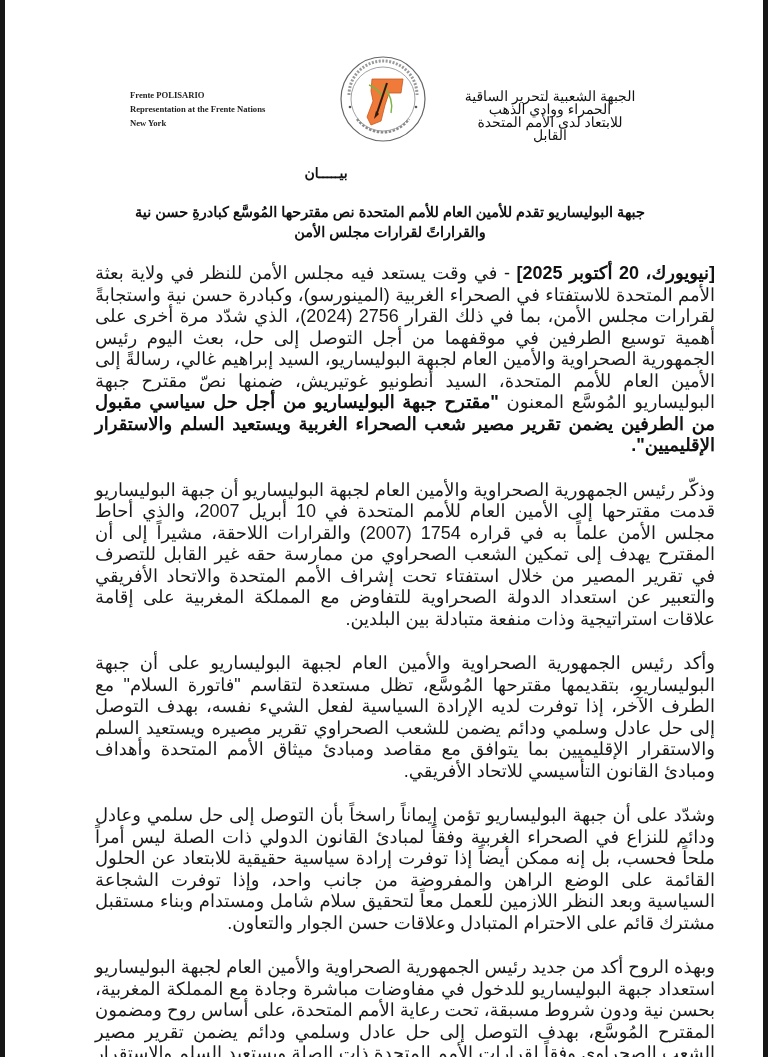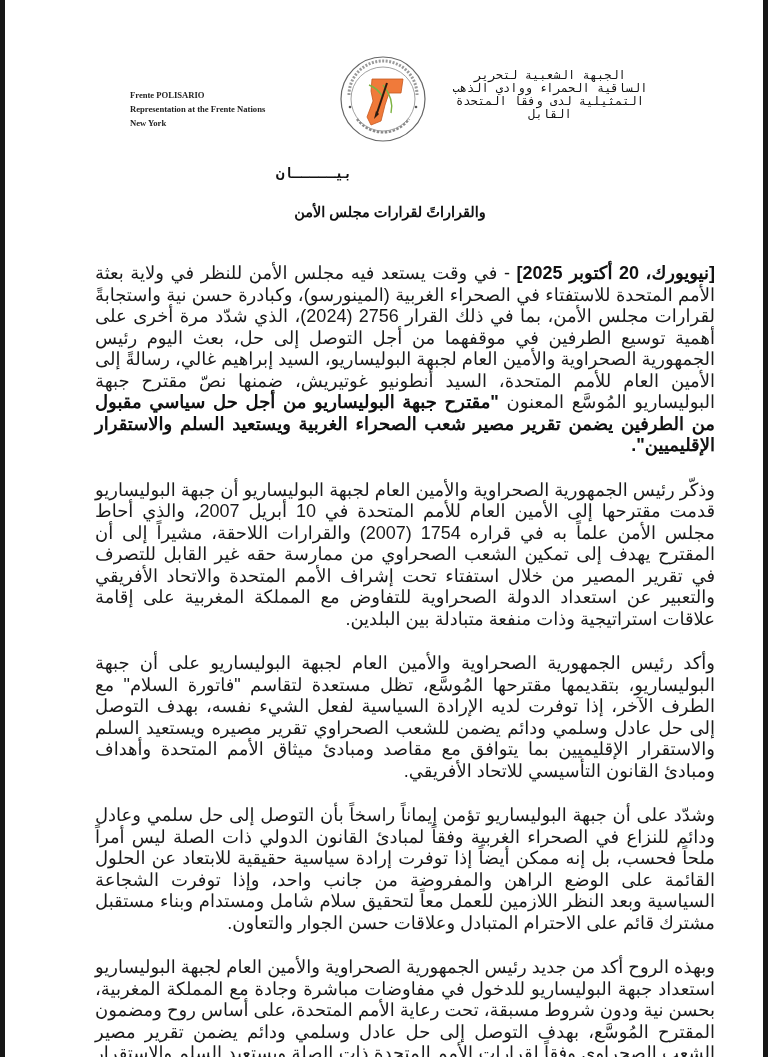--- a/index.html
+++ b/index.html
@@ -35,47 +35,48 @@
       text-align: left;
       font-family: "Liberation Serif", serif;
       font-weight: bold;
       font-size: 8.6px;
       line-height: 14px;
       color: #222;
     }
     .lh-right {
       position: absolute;
       left: 445px;
-      top: 70px;
+      top: 90px;
       width: 200px;
       text-align: center;
       direction: rtl;
-      font-family: Liberation Mono, monospace;
-      font-size: 12px;
+      font-family: Liberation Sans, sans-serif;
+      font-size: 14px;
       line-height: 13px;
       color: #111;
     }
     .logo {
       position: absolute;
       left: 334px;
       top: 55px;
       width: 88px;
       height: 88px;
     }
     .statement-word {
       position: absolute;
       left: 0;
       top: 165px;
       width: 618px;
       text-align: center;
       direction: rtl;
-      font-family: Liberation Mono, monospace;
+      font-family: Liberation Serif, serif;
       font-weight: bold;
       font-size: 14px;
       color: #111;
+      padding-left: 12px;
     }
     .headline {
       position: absolute;
       left: 90px;
       top: 202px;
       width: 590px;
       text-align: center;
       direction: rtl;
       font-family: "Liberation Sans", sans-serif;
       font-weight: bold;
@@ -124,28 +125,29 @@
       <circle cx="77" cy="52" r="1.3" fill="#555"></circle>
       <path d="M33 24 L64 24 L62 38 L50 38 L46 50 L42 66 L32 70 L28 62 L34 46 L32 36 Z" fill="#f07a3a" stroke="#c4581f" stroke-width="0.8"></path>
       <path d="M30 30 C36 32 40 36 44 42" fill="none" stroke="#7cb342" stroke-width="1.6"></path>
       <path d="M44 30 C52 40 54 50 52 58" fill="none" stroke="#7cb342" stroke-width="1.4"></path>
       <path d="M48 28 L38 58" stroke="#2b1a10" stroke-width="2"></path>
       <path d="M37 56 L35 64 L40 59 Z" fill="#2b1a10"></path>
     </svg>
 
     <div class="lh-right">
       <div>الجبهة الشعبية لتحرير الساقية الحمراء ووادي الذهب</div>
-      <div>التمثيلية لدى وفقا المتحدة</div>
+      <div>للابتعاد لدى الأمم المتحدة</div>
       <div>القابل</div>
     </div>
   </div>
 
   <div class="statement-word">بيـــــان</div>
 
   <div class="headline">
+    <div>جبهة البوليساريو تقدم للأمين العام للأمم المتحدة نص مقترحها المُوسَّع كبادرةِ حسن نية</div>
     <div>والقراراتً لقرارات مجلس الأمن</div>
   </div>
 
   <div class="body">
     <p>
       <b>[نيويورك، 20 أكتوبر 2025]</b><span> - في وقت يستعد فيه مجلس الأمن للنظر في ولاية بعثة الأمم المتحدة للاستفتاء في الصحراء الغربية (المينورسو)، وكبادرة حسن نية واستجابةً لقرارات مجلس الأمن، بما في ذلك القرار 2756 (2024)، الذي شدّد مرة أخرى على أهمية توسيع الطرفين في موقفهما من أجل التوصل إلى حل، بعث اليوم رئيس الجمهورية الصحراوية والأمين العام لجبهة البوليساريو، السيد إبراهيم غالي، رسالةً إلى الأمين العام للأمم المتحدة، السيد أنطونيو غوتيريش، ضمنها نصّ مقترح جبهة البوليساريو المُوسَّع المعنون </span><b>"مقترح جبهة البوليساريو من أجل حل سياسي مقبول من الطرفين يضمن تقرير مصير شعب الصحراء الغربية ويستعيد السلم والاستقرار الإقليميين".</b>
     </p>
     <p>وذكّر رئيس الجمهورية الصحراوية والأمين العام لجبهة البوليساريو أن جبهة البوليساريو قدمت مقترحها إلى الأمين العام للأمم المتحدة في 10 أبريل 2007، والذي أحاط مجلس الأمن علماً به في قراره 1754 (2007) والقرارات اللاحقة، مشيراً إلى أن المقترح يهدف إلى تمكين الشعب الصحراوي من ممارسة حقه غير القابل للتصرف في تقرير المصير من خلال استفتاء تحت إشراف الأمم المتحدة والاتحاد الأفريقي والتعبير عن استعداد الدولة الصحراوية للتفاوض مع المملكة المغربية على إقامة علاقات استراتيجية وذات منفعة متبادلة بين البلدين.</p>
     <p>وأكد رئيس الجمهورية الصحراوية والأمين العام لجبهة البوليساريو على أن جبهة البوليساريو، بتقديمها مقترحها المُوسَّع، تظل مستعدة لتقاسم "فاتورة السلام" مع الطرف الآخر، إذا توفرت لديه الإرادة السياسية لفعل الشيء نفسه، بهدف التوصل إلى حل عادل وسلمي ودائم يضمن للشعب الصحراوي تقرير مصيره ويستعيد السلم والاستقرار الإقليميين بما يتوافق مع مقاصد ومبادئ ميثاق الأمم المتحدة وأهداف ومبادئ القانون التأسيسي للاتحاد الأفريقي.</p>
     <p>وشدّد على أن جبهة البوليساريو تؤمن إيماناً راسخاً بأن التوصل إلى حل سلمي وعادل ودائم للنزاع في الصحراء الغربية وفقاً لمبادئ القانون الدولي ذات الصلة ليس أمراً ملحاً فحسب، بل إنه ممكن أيضاً إذا توفرت إرادة سياسية حقيقية للابتعاد عن الحلول القائمة على الوضع الراهن والمفروضة من جانب واحد، وإذا توفرت الشجاعة السياسية وبعد النظر اللازمين للعمل معاً لتحقيق سلام شامل ومستدام وبناء مستقبل مشترك قائم على الاحترام المتبادل وعلاقات حسن الجوار والتعاون.</p>

